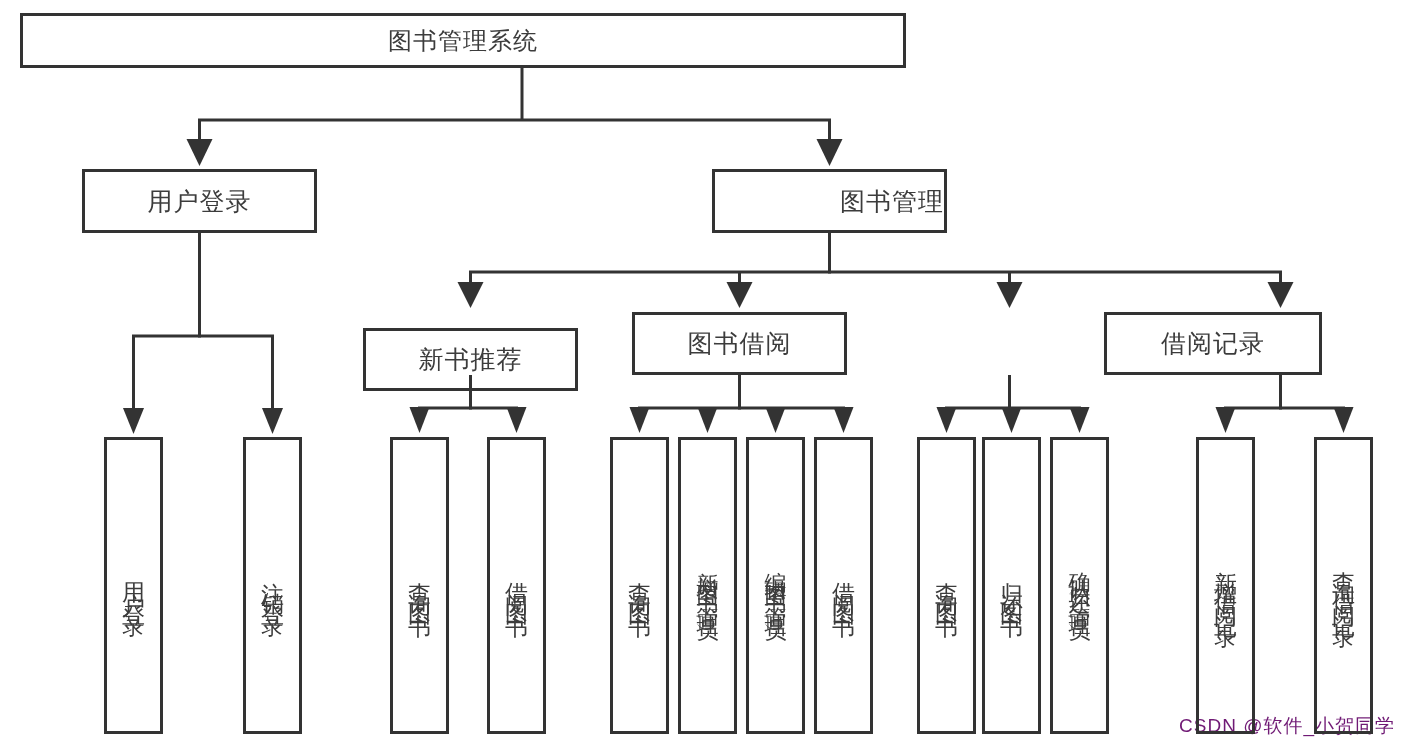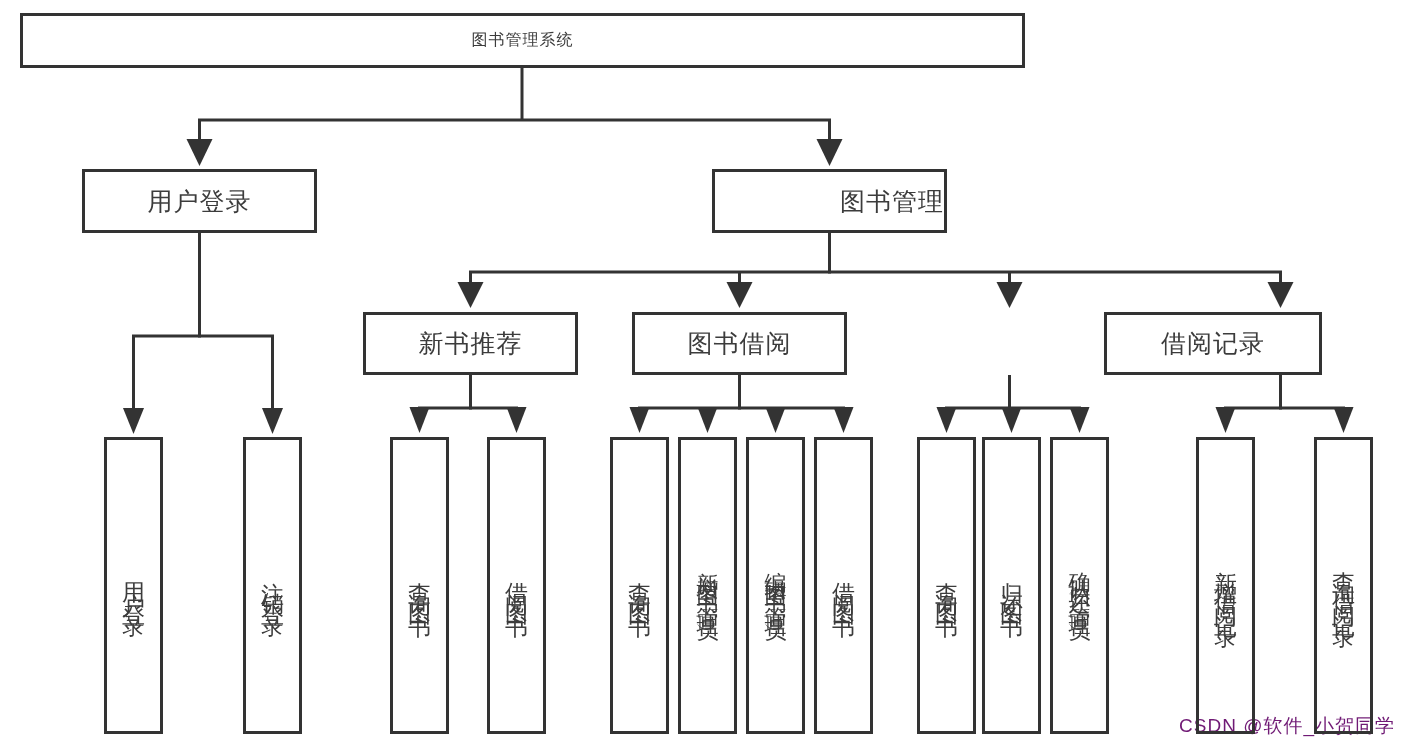--- a/index.html
+++ b/index.html
@@ -9,26 +9,26 @@
     color:#3c3c3c;
   }
   #canvas{position:absolute;inset:0;width:1405px;height:747px;}
   svg.wires{position:absolute;left:0;top:0;z-index:0;}
   .box{
     position:absolute;box-sizing:border-box;
     border:3px solid #333333;background:transparent;
     display:flex;align-items:center;justify-content:center;
     z-index:2;
   }
-  .root{left:20px;top:13px;width:1005px;height:55px;font-size:16px;letter-spacing:1px;}
+  .root{left:20px;top:13px;width:886px;height:55px;font-size:24px;letter-spacing:1px;}
   .lvl2{top:169px;width:235px;height:64px;font-size:25px;letter-spacing:1px;}
   .lvl2.a{left:82px;}
   .lvl2.b{left:712px;justify-content:flex-end;}
   .lvl3{top:312px;width:215px;height:63px;font-size:25px;letter-spacing:1px;}
-  .lvl3.g1{left:363px;}
+  .lvl3.g1{left:363px;margin-top:16px;}
   .lvl3.g2{left:632px;}
   .lvl3.g3{left:902px;}
   .lvl3.g4{left:1104px;width:218px;}
   .leaf{
     top:437px;width:59px;height:297px;
     writing-mode:vertical-rl;text-orientation:mixed;
     font-size:23px;letter-spacing:11px;line-height:1;
   }
   .leaf.dense{font-size:22px;letter-spacing:7px;}
   .l1{left:104px;} .l2{left:243px;} .l3{left:390px;} .l4{left:487px;}

